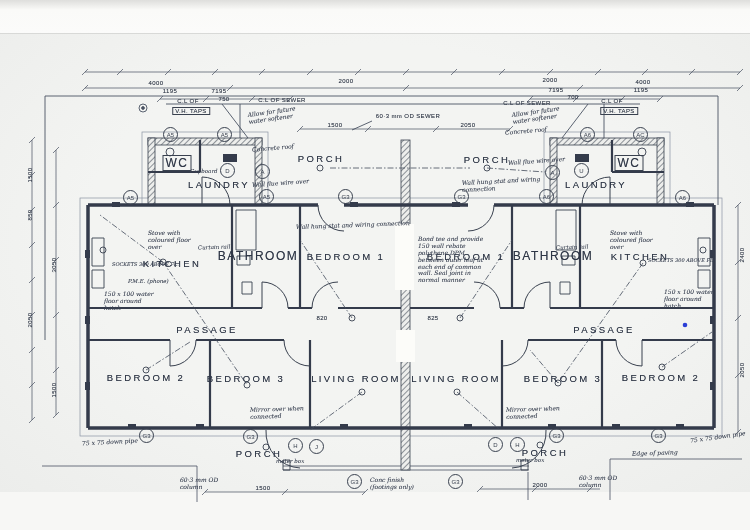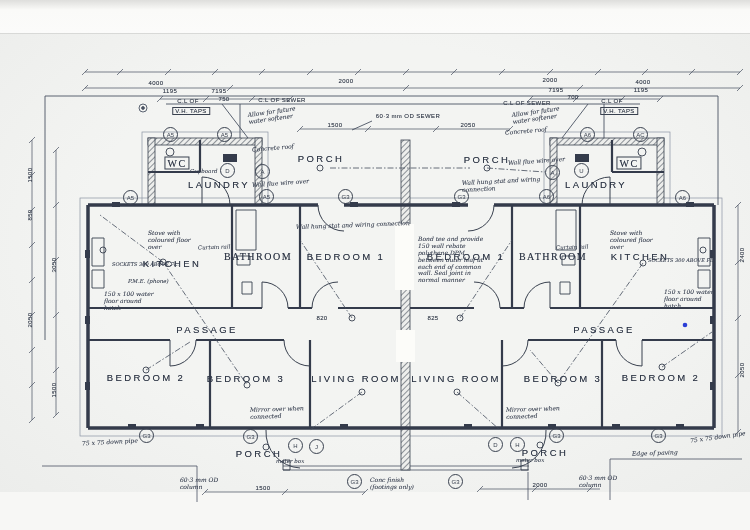--- a/index.html
+++ b/index.html
@@ -9,21 +9,21 @@
         background:linear-gradient(#dededc,#fafaf8 30%,#fbfbfa);}
   .band-bottom{position:absolute;left:0;top:492px;width:750px;height:38px;background:#f7f7f5;}
   .sheet{position:absolute;left:0;top:33px;width:750px;height:459px;
         background:radial-gradient(ellipse at 50% 45%, #f3f4f2 55%, #ecedeb);
         border-top:1px solid #d8d9d7;border-bottom:1px solid #dddedc;}
   svg{position:absolute;left:0;top:0;}
   .t{position:absolute;color:#323a4a;white-space:nowrap;}
   .c{transform:translate(-50%,-50%);}
   .room{font-size:9.5px;letter-spacing:2.4px;color:#2e3646;
         text-shadow:0 0 .5px rgba(44,52,70,.55);}
-  .small-room{font-size:10px;letter-spacing:1.5px;font-family:Liberation Serif, serif;}
+  .small-room{font-size:12px;letter-spacing:1.5px;}
   .boxed{border:1px solid #39414f;padding:0 2px;}
   .dim{font-size:6px;letter-spacing:.4px;color:#39414f;text-shadow:0 0 .4px rgba(44,52,70,.5);}
   .v{transform:translate(-50%,-50%) rotate(-90deg);}
   .hand{position:absolute;font-family:"DejaVu Serif",serif;font-style:italic;
         font-size:6px;line-height:1.15;color:#3e4656;white-space:normal;
         text-shadow:0 0 .4px rgba(44,52,70,.4);}
   .nw{white-space:nowrap;}
   .mk{position:absolute;width:13px;height:13px;margin-left:-7px;margin-top:-7px;
       border:1px solid #39414f;border-radius:50%;display:flex;align-items:center;
       justify-content:center;font-size:6px;color:#39414f;letter-spacing:0;}

